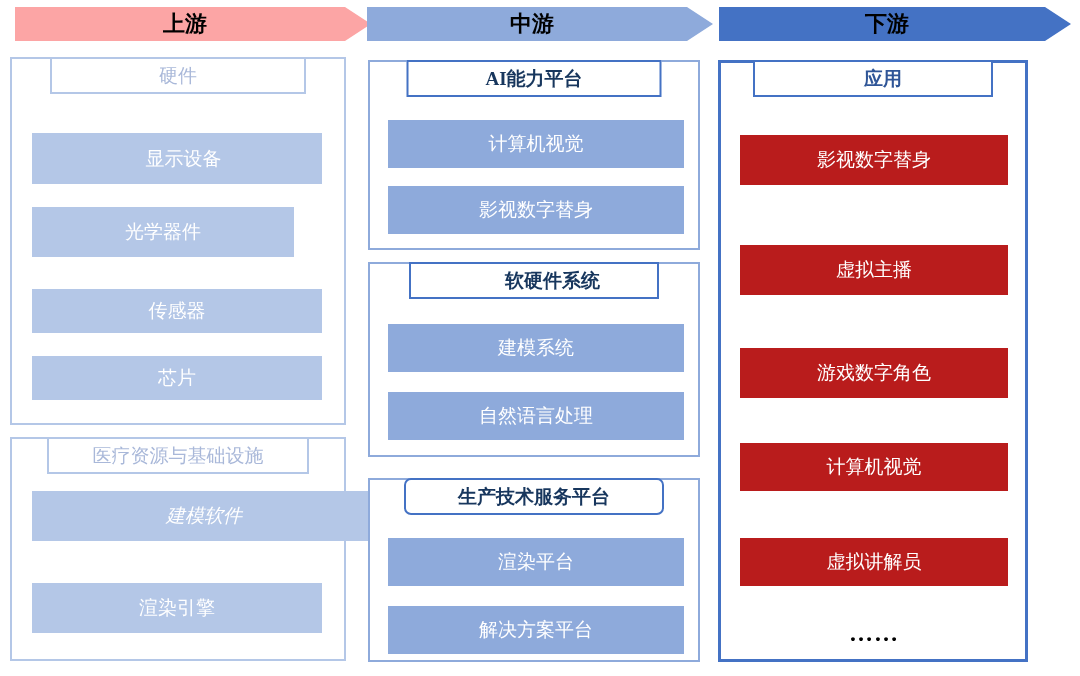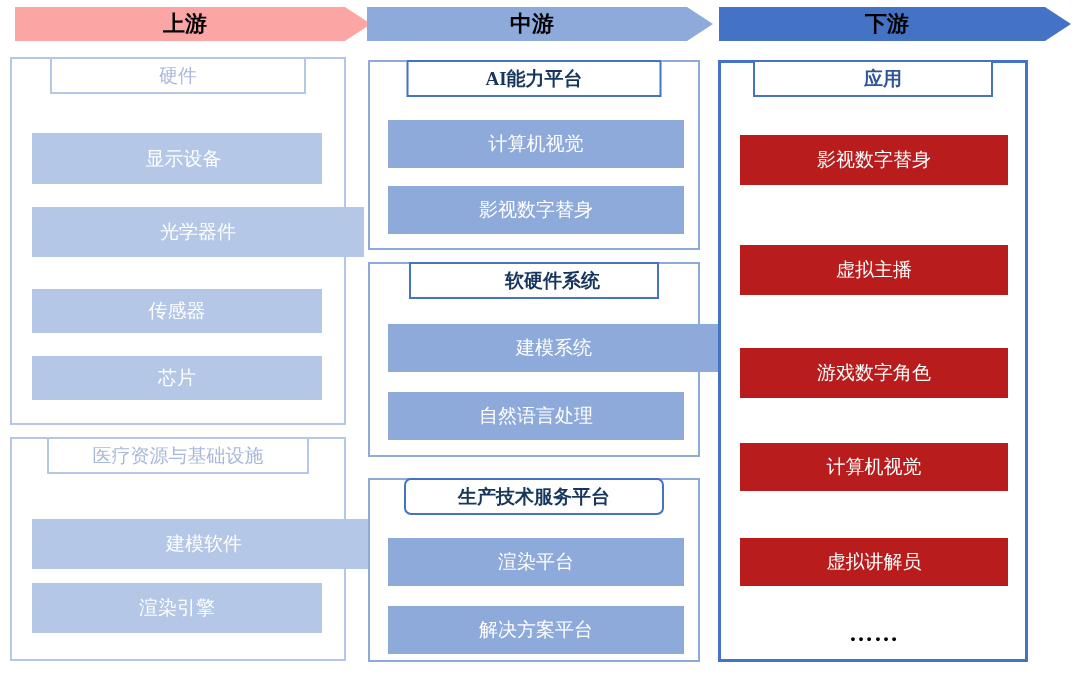--- a/index.html
+++ b/index.html
@@ -65,40 +65,40 @@
   <div class="stage-arrow arrow-mid">
     <span>中游</span>
   </div>
   <div class="stage-arrow arrow-down">
     <span>下游</span>
   </div>
 
   <div class="group g-u1">
     <div class="group-header hdr-light" style="width:256px;">硬件</div>
     <p class="item c-light" style="left:20px; width:290px; top:74px;  height:51px;padding-left:13px;">显示设备</p>
-    <p class="item c-light" style="left:20px; width:332px; top:148px; height:50px;">光学器件</p>
+    <p class="item c-light" style="left:20px; width:262px; top:148px; height:50px;">光学器件</p>
     <p class="item c-light" style="left:20px; width:290px; top:230px; height:44px;">传感器</p>
     <p class="item c-light" style="left:20px; width:290px; top:297px; height:44px;">芯片</p>
   </div>
 
   <div class="group g-u2">
     <div class="group-header hdr-light" style="width:262px;">医疗资源与基础设施</div>
-    <p class="item c-light" style="left:20px; width:344px; top:80px;  height:50px;">建模软件</p>
+    <p class="item c-light" style="left:20px; width:344px; top:52px;  height:50px;font-style:italic;">建模软件</p>
     <p class="item c-light" style="left:20px; width:290px; top:144px; height:50px;">渲染引擎</p>
   </div>
 
   <div class="group g-m1">
     <div class="group-header hdr-mid" style="width:255px;">AI能力平台</div>
     <p class="item c-med" style="left:18px; width:296px; top:58px;  height:48px;">计算机视觉</p>
     <p class="item c-med" style="left:18px; width:296px; top:124px; height:48px;">影视数字替身</p>
   </div>
 
   <div class="group g-m2">
     <div class="group-header hdr-mid" style="width:250px;padding-left:37px;">软硬件系统</div>
-    <p class="item c-med" style="left:18px; width:332px; top:60px;  height:48px;">建模系统</p>
+    <p class="item c-med" style="left:18px; width:296px; top:60px;  height:48px;">建模系统</p>
     <p class="item c-med" style="left:18px; width:296px; top:128px; height:48px;">自然语言处理</p>
   </div>
 
   <div class="group g-m3">
     <div class="group-header hdr-mid" style="width:260px;border-radius:7px;">生产技术服务平台</div>
     <p class="item c-med" style="left:18px; width:296px; top:58px;  height:48px;">渲染平台</p>
     <p class="item c-med" style="left:18px; width:296px; top:126px; height:48px;">解决方案平台</p>
   </div>
 
   <div class="group g-d1">

